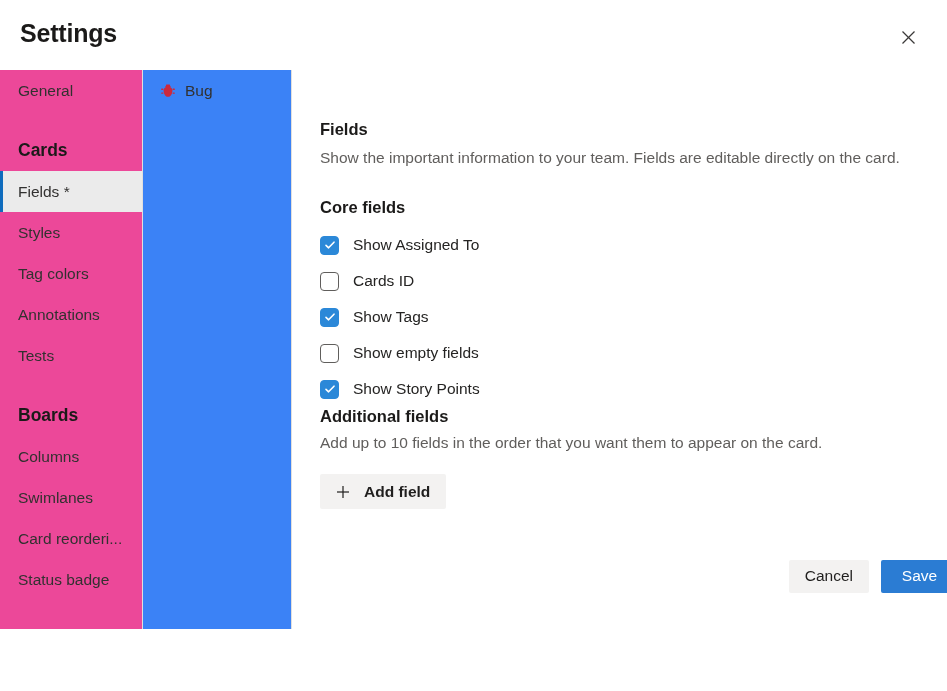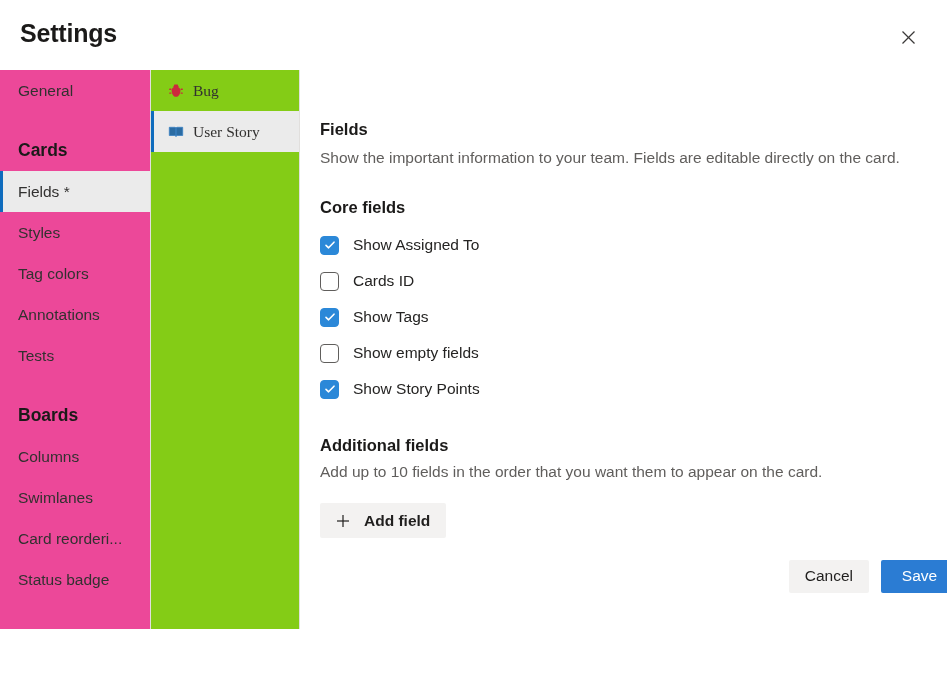--- a/index.html
+++ b/index.html
@@ -92,28 +92,27 @@
     font-size: 17.5px;
     font-weight: bold;
     color: #1b1a19;
   }
   .nav-spacer-sm { height: 14px; }
   .nav-spacer-xs { height: 6px; }
 
   
   .mid-col {
     position: absolute;
-    left: 150px;
+    left: 142px;
     top: 70px;
     width: 150px;
     height: 559px;
-    background: #84cc16;
+    background: #3b82f6;
     border-left: 1px solid #e1dfdd;
     border-right: 1px solid #e1dfdd;
-    font-family: Liberation Serif, serif;
   }
   .type-item {
     position: relative;
     height: 41px;
     display: flex;
     align-items: center;
     padding-left: 17px;
     gap: 9px;
     font-size: 15.5px;
     color: #323130;
@@ -194,21 +193,20 @@
   .checkbox svg { display: none; }
   .checkbox.checked svg { display: block; }
   .checkbox-label {
     font-size: 15.5px;
     color: #252423;
   }
   .additional-title {
     font-size: 16.5px;
     font-weight: bold;
     color: #1b1a19;
-    margin-top: 29px;
     margin-bottom: 8px;
   }
   .additional-desc {
     font-size: 15.5px;
     color: #605e5c;
     margin-bottom: 22px;
   }
   .add-field-button {
     display: inline-flex;
     align-items: center;
@@ -335,31 +333,20 @@
           <path d="M5.4 2.9h5.2v1.5H5.4z"></path>
           <rect x="1.2" y="5.6" width="2.2" height="1.4" rx="0.5"></rect>
           <rect x="12.6" y="5.6" width="2.2" height="1.4" rx="0.5"></rect>
           <rect x="1.2" y="9.4" width="2.2" height="1.4" rx="0.5"></rect>
           <rect x="12.6" y="9.4" width="2.2" height="1.4" rx="0.5"></rect>
           <path d="M3.6 7.4c0-2.4 1.8-3.6 4.4-3.6s4.4 1.2 4.4 3.6c0 3.4-1.9 6.4-4.4 6.4S3.6 10.8 3.6 7.4z"></path>
         </svg>
       </span>
       <span>Bug</span>
     </div>
-    <div class="type-item selected">
-      <span class="type-icon">
-        <svg width="16" height="16" viewBox="0 0 16 16" fill="none">
-          <path d="M1.3 3.3h5.6c.6 0 1.1.4 1.1 1v8.1c0-.5-.5-.9-1.1-.9H1.3z" fill="#2b6ca3"></path>
-          <path d="M14.7 3.3H9.1c-.6 0-1.1.4-1.1 1v8.1c0-.5.5-.9 1.1-.9h5.6z" fill="#2b6ca3"></path>
-          <path d="M1.3 3.3h5.6c.6 0 1.1.4 1.1 1v8.1c0-.5-.5-.9-1.1-.9H1.3z" stroke="#3b82c4" stroke-width="0.8"></path>
-          <path d="M14.7 3.3H9.1c-.6 0-1.1.4-1.1 1v8.1c0-.5.5-.9 1.1-.9h5.6z" stroke="#3b82c4" stroke-width="0.8"></path>
-        </svg>
-      </span>
-      <span>User Story</span>
-    </div>
   </div>
 
   <main class="main">
     <div class="section-title">Fields</div>
     <div class="section-desc">Show the important information to your team. Fields are editable directly on the card.</div>
 
     <div class="core-fields-title">Core fields</div>
 
     <div class="checkbox-row">
       <span class="checkbox checked">

